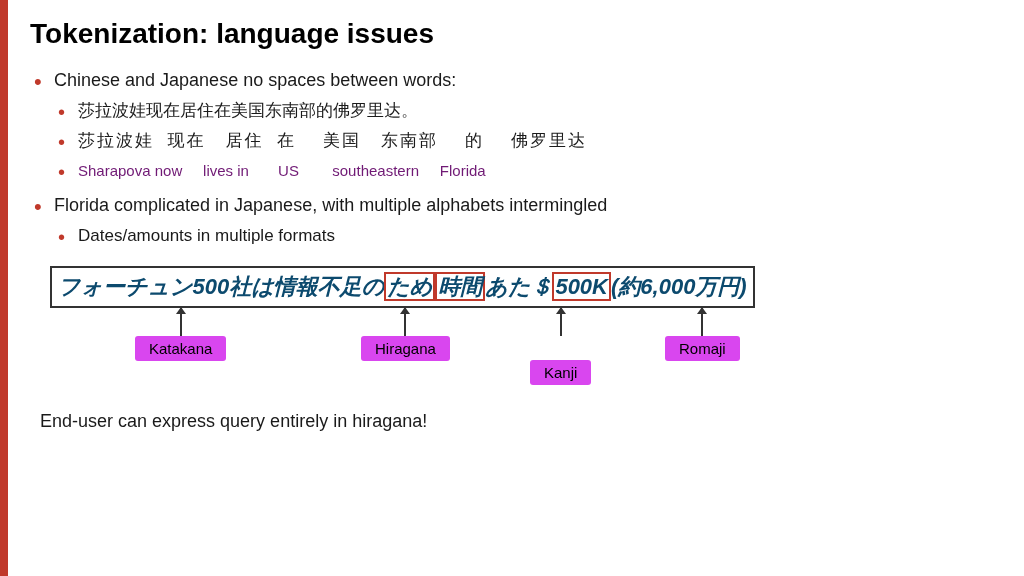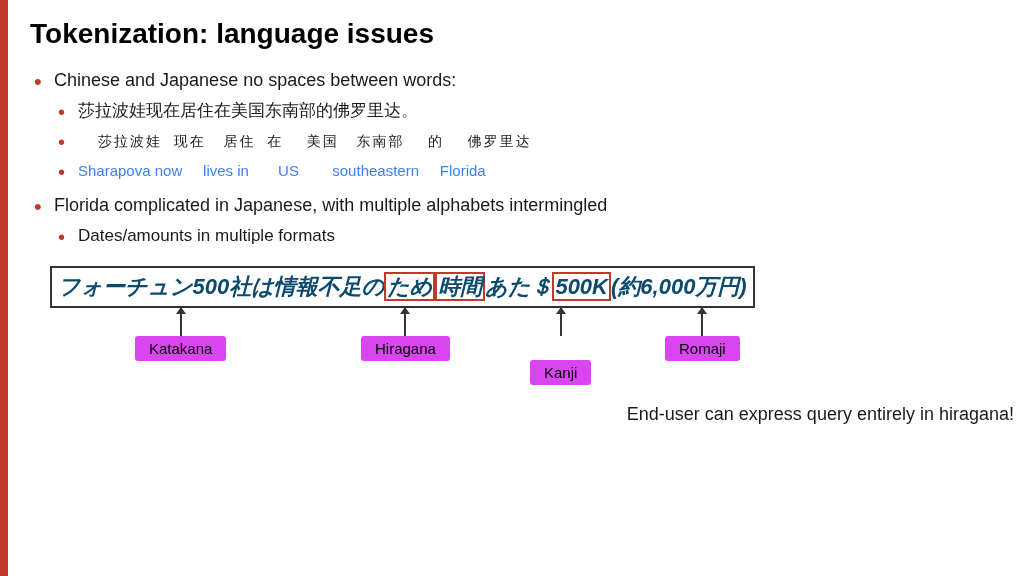--- a/index.html
+++ b/index.html
@@ -80,35 +80,34 @@
     .sub-bullet-list li::before {
       content: '•';
       position: absolute;
       left: 4px;
       color: #c0392b;
       font-size: 20px;
       top: -1px;
     }
 
     .gray-text {
-      color: #3b82f6;
+      color: #701a75;
       font-size: 15px;
     }
 
     .spaced-text {
       letter-spacing: 2px;
-      font-size: 14px;
-      margin-left: 20px;
+      font-size: 17px;
     }
 
     .end-user-text {
-      margin-top: 16px;
+      margin-top: 23px;
       font-size: 18px;
       color: #1a1a1a;
-      text-align: right;
+      text-align: left;
     }
 
     .japanese-full-row {
       font-size: 22px;
       font-weight: bold;
       font-style: italic;
       color: #0c4a6e;
       margin-bottom: 0;
       line-height: 1.4;
     }

